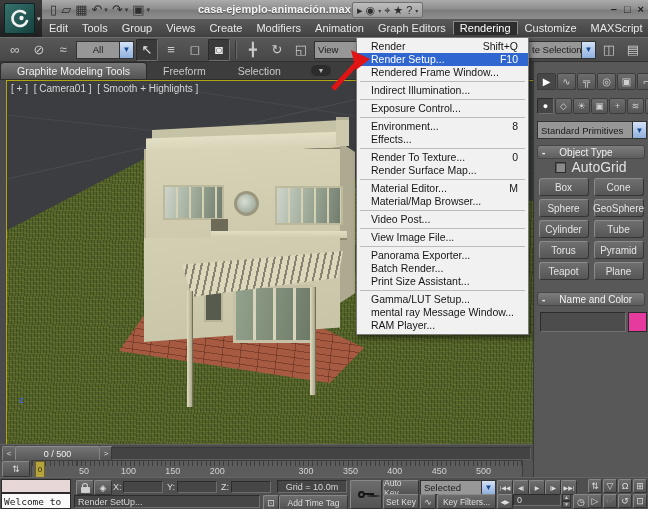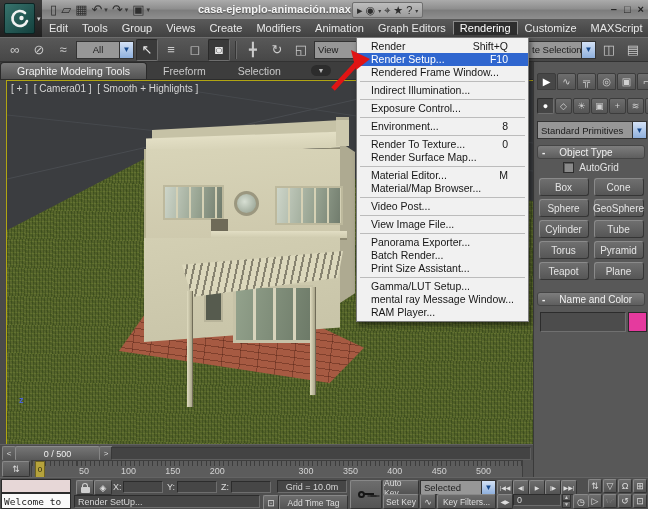--- a/index.html
+++ b/index.html
@@ -76,38 +76,38 @@
     background-image:repeating-linear-gradient(90deg,transparent 0 17px,#d8d4bc 17px 20px),linear-gradient(100deg,#93a28c,#6d7a68);}
   .v-pergola{left:170px;top:170px;width:166px;height:46px;clip-path:polygon(3% 30%,100% 0,97% 58%,9% 100%);
     background:repeating-linear-gradient(102deg,#dcd8bc 0 5px,#878370 5px 7px);}
   .v-post{background:linear-gradient(90deg,#e0dcc0,#a9a58a);border-right:1px solid #716d59;}
   .v-post-l{left:180px;top:210px;width:5px;height:116px;}
   .v-post-r{left:303px;top:206px;width:5px;height:108px;}
   .v-axis{left:12px;top:314px;color:#4a63d8;font-size:9px;font-weight:bold;}
   
   .menupopup{left:356px;top:37px;width:171px;background:#f1f1f1;border:1px solid #7a7a7a;box-shadow:2px 3px 5px rgba(0,0,0,.5);z-index:40;padding:2px 0;}
   .menu-item{height:13px;line-height:13px;display:flex;padding-left:14px;font-size:10.5px;color:#161616;white-space:nowrap;}
-  .menu-item .shortcut{margin-left:auto;padding-right:20px;}
+  .menu-item .shortcut{margin-left:auto;padding-right:10px;}
   .menu-item.hl{background:#2f66cf;color:#ffffff;}
   .menu-sep{height:1px;background:#bcbcbc;margin:2px 3px;}
   
   .red-arrow{left:326px;top:48px;z-index:60;}
   
   .cmdpanel{left:533px;top:62px;width:115px;height:415px;background:#585858;border-left:1px solid #3a3a3a;z-index:5;}
   .cp-tabs{position:absolute;left:3px;top:11px;display:flex;gap:1px;}
   .cp-tab{width:17px;height:15px;display:flex;align-items:center;justify-content:center;font-size:10px;color:#d0d0d0;background:linear-gradient(#6d6d6d,#555);border:1px solid #3c3c3c;border-radius:2px 2px 0 0;}
   .cp-tab.active{background:#474747;color:#fff;}
   .cp-cats{position:absolute;left:3px;top:36px;display:flex;gap:1px;}
   .cp-cat{width:15px;height:14px;display:flex;align-items:center;justify-content:center;font-size:9px;color:#d0d0d0;background:linear-gradient(#6d6d6d,#555);border:1px solid #3c3c3c;border-radius:2px;}
   .cp-cat.active{background:#454545;color:#fff;border-color:#2c2c2c #6e6e6e #6e6e6e #2c2c2c;}
   .cp-combo{position:absolute;left:3px;top:59px;width:108px;}
   .rollout{position:absolute;left:3px;width:108px;height:14px;background:linear-gradient(#7d7d7d,#5e5e5e);border:1px solid #454545;border-radius:3px;font-size:10px;color:#f0f0f0;display:flex;align-items:center;padding:0 4px;box-sizing:border-box;}
   .rollout .minus{margin-right:14px;font-weight:bold;}
   .ot-body{position:absolute;left:3px;top:97px;width:108px;height:130px;}
-  .autogrid{display:flex;align-items:center;justify-content:center;gap:5px;font-size:10px;color:#e2e2e2;height:16px;}
+  .autogrid{display:flex;align-items:center;justify-content:center;gap:5px;font-size:14px;color:#e2e2e2;height:16px;}
   .checkbox{width:9px;height:9px;background:#8a8a8a;border:1px solid #2e2e2e;box-shadow:inset 1px 1px 0 #5c5c5c;}
   .ot-grid{display:grid;grid-template-columns:50px 50px;gap:3px 5px;margin-top:3px;justify-content:center;}
   .obtn{height:16px;background:linear-gradient(#6f6f6f,#565656);border:1px solid;border-color:#8a8a8a #353535 #353535 #8a8a8a;border-radius:3px;color:#e4e4e4;font-size:10px;display:flex;align-items:center;justify-content:center;}
   .nc-field{position:absolute;left:6px;top:250px;width:84px;height:18px;background:#4c4c4c;border:1px solid;border-color:#2c2c2c #707070 #707070 #2c2c2c;}
   .nc-swatch{position:absolute;left:94px;top:250px;width:17px;height:18px;border:1px solid #2a2a2a;}
   
   .timeslider{left:0;top:444px;width:533px;height:16px;background:#4c4c4c;border-top:1px solid #606060;}
   .ts-btn{position:absolute;top:1px;width:12px;height:13px;font-size:8px;display:flex;align-items:center;justify-content:center;color:#ddd;background:linear-gradient(#6b6b6b,#525252);border:1px solid;border-color:#858585 #333 #333 #858585;border-radius:2px;}
   .ts-handle{position:absolute;left:15px;top:1px;width:83px;height:13px;background:linear-gradient(#757575,#585858);border:1px solid;border-color:#8c8c8c #333 #333 #8c8c8c;border-radius:2px;font-size:9px;color:#efefef;display:flex;align-items:center;justify-content:center;}
   .ts-track{position:absolute;left:111px;top:2px;width:418px;height:11px;background:#434343;border:1px solid #383838;border-bottom-color:#5e5e5e;border-right-color:#5e5e5e;}
@@ -280,20 +280,24 @@
     <div class="menu-sep"></div>
     <div class="menu-item">
       <span>Exposure Control...</span>
       <span class="shortcut"></span>
     </div>
     <div class="menu-sep"></div>
     <div class="menu-item">
       <span>Environment...</span>
       <span class="shortcut">8</span>
     </div>
+    <div class="menu-item">
+      <span>Effects...</span>
+      <span class="shortcut"></span>
+    </div>
     <div class="menu-sep"></div>
     <div class="menu-item">
       <span>Render To Texture...</span>
       <span class="shortcut">0</span>
     </div>
     <div class="menu-item">
       <span>Render Surface Map...</span>
       <span class="shortcut"></span>
     </div>
     <div class="menu-sep"></div>

